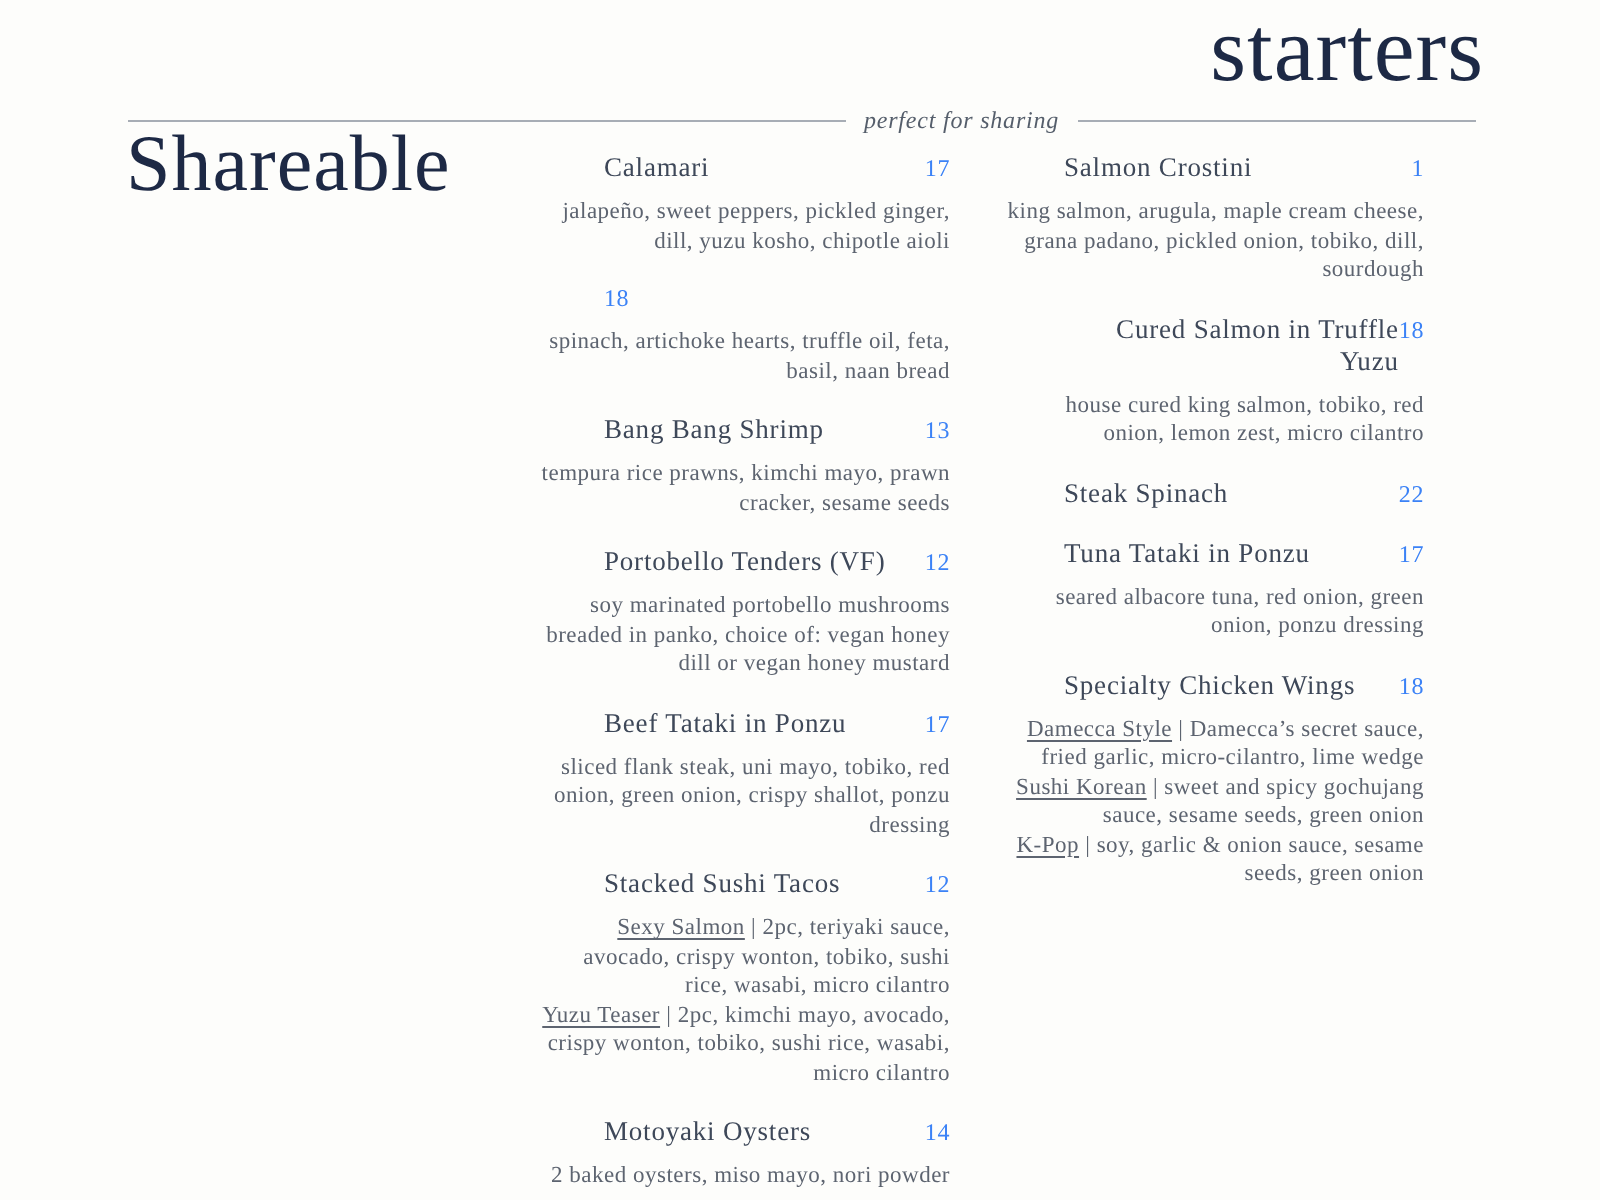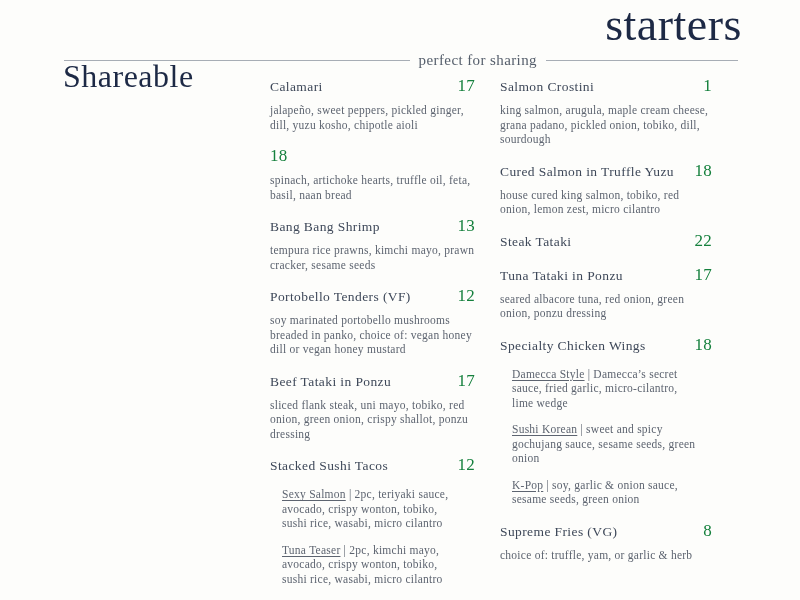--- a/index.html
+++ b/index.html
@@ -10,21 +10,21 @@
     --line: #a7adb5;
   }
   * { margin: 0; padding: 0; box-sizing: border-box; }
   html, body { width: 800px; height: 600px; }
   body {
     background: var(--bg);
     font-family: "Liberation Serif", "DejaVu Serif", serif;
     overflow: hidden;
     position: relative;
   }
-  .page { position: absolute; inset: 0; }
+  .page { position: absolute; inset: 0; text-align: right; }
 
   .brand {
     position: absolute;
     top: 0px;
     right: 58px;
     font-size: 46px;
     line-height: 1.1;
     color: var(--navy);
     letter-spacing: 0.5px;
   }
@@ -35,32 +35,33 @@
     left: 64px;
     right: 62px;
     display: flex;
     align-items: center;
     height: 10px;
   }
   .rule { height: 1px; background: var(--line); }
   .rule-left { flex: 1.8; }
   .rule-right { flex: 1; }
   .tagline {
-    font-size: 15px;
+    font-size: 12px;
     color: #555e6b;
     letter-spacing: 0.4px;
     padding: 0 9px;
     white-space: nowrap;
+    font-style: italic;
   }
 
   .section-heading {
     position: absolute;
     top: 58px;
     left: 63px;
-    font-size: 32px;
+    font-size: 40px;
     font-weight: 400;
     color: var(--navy);
     letter-spacing: 0.5px;
   }
 
   .columns {
     position: absolute;
     top: 76px;
     left: 270px;
     display: flex;
@@ -69,38 +70,39 @@
   .col { display: block; }
   .col-left  { width: 205px; }
   .col-right { width: 212px; }
 
   .item { margin-bottom: 14px; }
   .item-head {
     display: flex;
     justify-content: space-between;
     align-items: baseline;
     margin-bottom: 7px;
+    margin-left: 32px;
   }
   .item-name {
     font-size: 13.5px;
     color: var(--title);
     letter-spacing: 0.4px;
   }
   .item-price {
-    font-size: 17px;
-    color: #15803d;
+    font-size: 12px;
+    color: #3b82f6;
     letter-spacing: 0.3px;
   }
   .item-desc {
     font-size: 11.5px;
     line-height: 14.5px;
     color: var(--desc);
     letter-spacing: 0.25px;
   }
-  .variant { margin: 12px; }
+  .variant { margin: 0; }
   .variant-label { text-decoration: underline; text-underline-offset: 2px; }
 </style>
 </head>
 <body>
 
 <div class="page">
 
   <div class="brand">starters</div>
 
   <div class="divider">
@@ -151,21 +153,21 @@
     </div>
   <p class="item-desc">sliced flank steak, uni mayo, tobiko, red onion, green onion, crispy shallot, ponzu dressing</p>
         </div>
 
   <div class="item">
     <div class="item-head">
       <span class="item-name">Stacked Sushi Tacos</span>
       <span class="item-price">12</span>
     </div>
   <p class="item-desc variant"><span class="variant-label">Sexy Salmon</span> | 2pc, teriyaki sauce, avocado, crispy wonton, tobiko, sushi rice, wasabi, micro cilantro</p>
-          <p class="item-desc variant"><span class="variant-label">Tuna Teaser</span> | 2pc, kimchi mayo, avocado, crispy wonton, tobiko, sushi rice, wasabi, micro cilantro</p>
+          <p class="item-desc variant"><span class="variant-label">Yuzu Teaser</span> | 2pc, kimchi mayo, avocado, crispy wonton, tobiko, sushi rice, wasabi, micro cilantro</p>
         </div>
 
   <div class="item">
     <div class="item-head">
       <span class="item-name">Motoyaki Oysters</span>
       <span class="item-price">14</span>
     </div>
   <p class="item-desc">2 baked oysters, miso mayo, nori powder</p>
         </div>
 </div>
@@ -181,21 +183,21 @@
   <div class="item">
     <div class="item-head">
       <span class="item-name">Cured Salmon in Truffle Yuzu</span>
       <span class="item-price">18</span>
     </div>
   <p class="item-desc">house cured king salmon, tobiko, red onion, lemon zest, micro cilantro</p>
         </div>
 
   <div class="item">
     <div class="item-head">
-      <span class="item-name">Steak Tataki</span>
+      <span class="item-name">Steak Spinach</span>
       <span class="item-price">22</span>
     </div>
         </div>
 
   <div class="item">
     <div class="item-head">
       <span class="item-name">Tuna Tataki in Ponzu</span>
       <span class="item-price">17</span>
     </div>
   <p class="item-desc">seared albacore tuna, red onion, green onion, ponzu dressing</p>
@@ -204,23 +206,16 @@
   <div class="item">
     <div class="item-head">
       <span class="item-name">Specialty Chicken Wings</span>
       <span class="item-price">18</span>
     </div>
   <p class="item-desc variant"><span class="variant-label">Damecca Style</span> | Damecca’s secret sauce, fried garlic, micro-cilantro, lime wedge</p>
           <p class="item-desc variant"><span class="variant-label">Sushi Korean</span> | sweet and spicy gochujang sauce, sesame seeds, green onion</p>
           <p class="item-desc variant"><span class="variant-label">K-Pop</span> | soy, garlic &amp; onion sauce, sesame seeds, green onion</p>
         </div>
 
-  <div class="item">
-    <div class="item-head">
-      <span class="item-name">Supreme Fries (VG)</span>
-      <span class="item-price">8</span>
-    </div>
-  <p class="item-desc">choice of: truffle, yam, or garlic &amp; herb</p>
-        </div>
 </div>
   </div>
 
 </div>
 
 </body></html>

